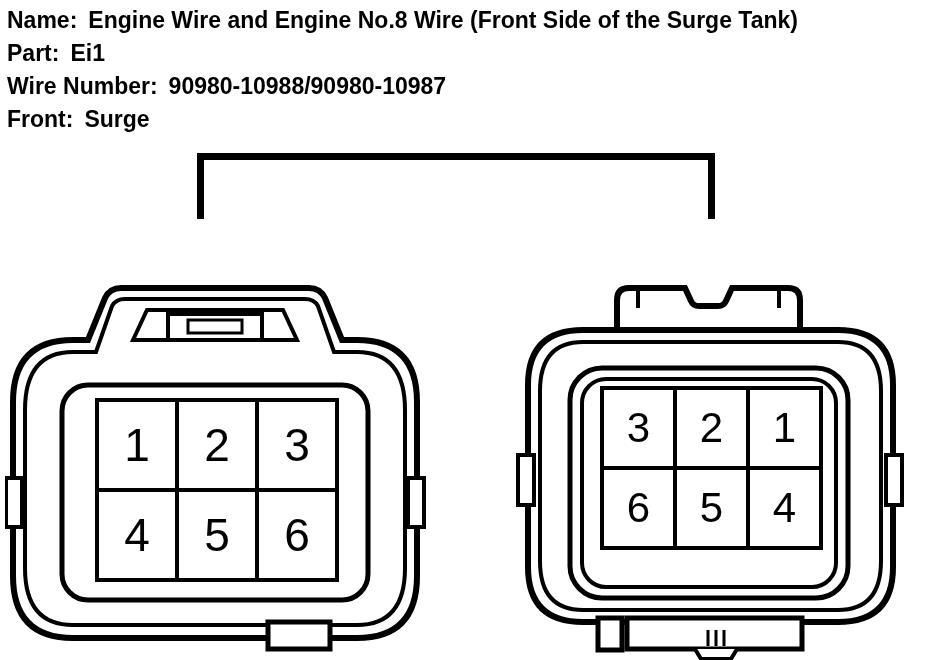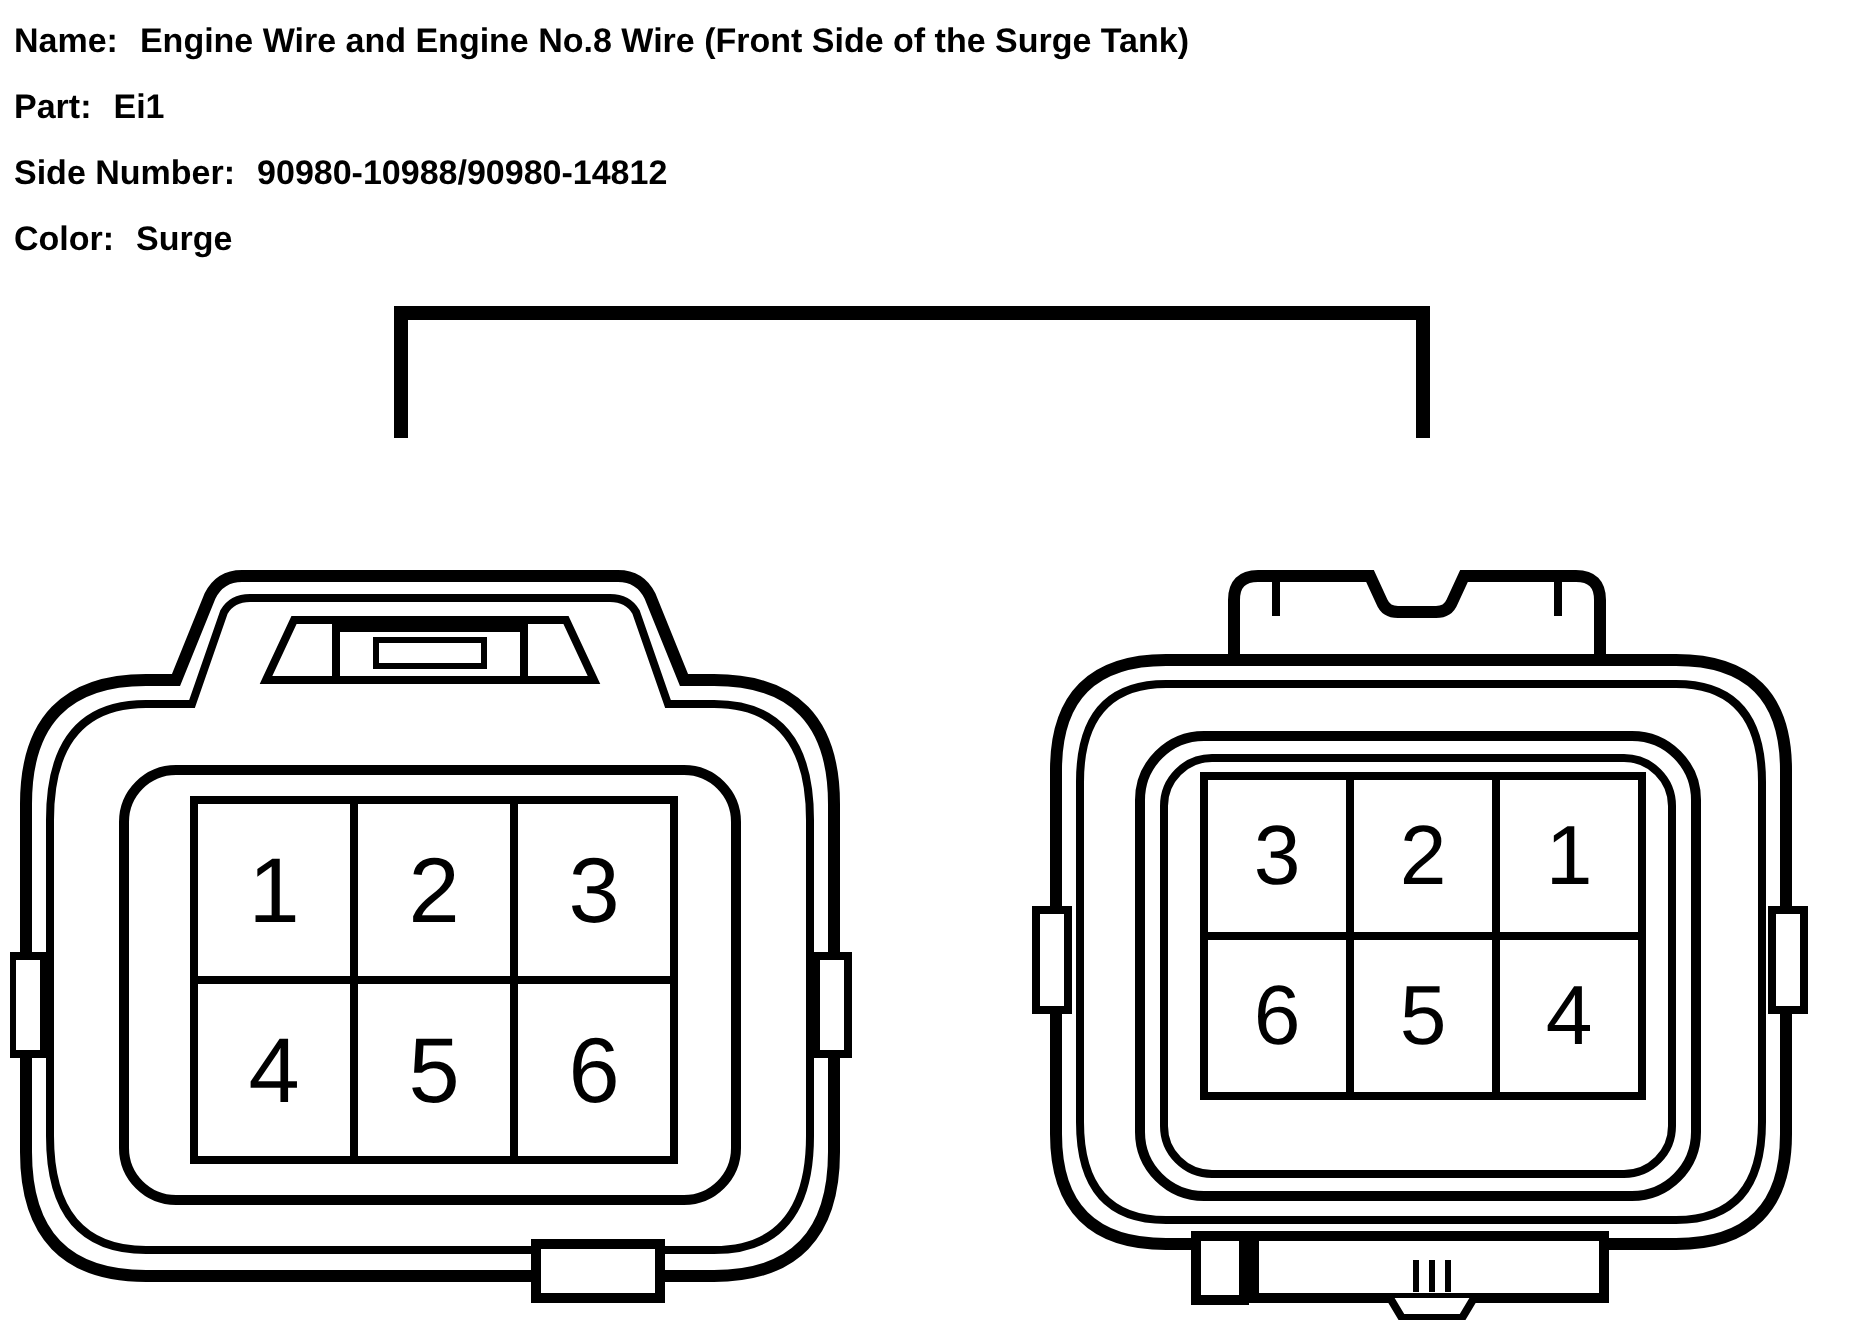--- a/index.html
+++ b/index.html
@@ -13,21 +13,21 @@
     color: #000;
   }
   
   .header {
     position: absolute;
     left: 7px;
     top: 4px;
   }
   .header-line {
     font-weight: bold;
-    font-size: 17px;
+    font-size: 23px;
     line-height: 33px;
     white-space: nowrap;
   }
   .header-value { margin-left: 11px; }
 
   
   .bracket {
     position: absolute;
     left: 197px;
     top: 153px;
@@ -79,24 +79,24 @@
 <div class="canvas">
 
   <div class="header">
     <div class="header-line">
       <span>Name:</span><span class="header-value">Engine Wire and Engine No.8 Wire (Front Side of the Surge Tank)</span>
     </div>
     <div class="header-line">
       <span>Part:</span><span class="header-value">Ei1</span>
     </div>
     <div class="header-line">
-      <span>Side Number:</span><span class="header-value">90980-10988/90980-14812</span>
+      <span>Wire Number:</span><span class="header-value">90980-10988/90980-10987</span>
     </div>
     <div class="header-line">
-      <span>Color:</span><span class="header-value">Surge</span>
+      <span>Front:</span><span class="header-value">Surge</span>
     </div>
   </div>
 
   <div class="bracket"></div>
 
   <svg id="left-svg" class="connector-svg" width="425" height="385" viewBox="0 0 425 385" xmlns="http://www.w3.org/2000/svg">
     <path fill="#fff" stroke="#000" stroke-width="6" d="M 8,130 Q 8,68 68,68 L 83,68 L 100,26 Q 105,16 116,16 L 304,16 Q 315,16 320,26 L 337,68 L 352,68 Q 412,68 412,130 L 412,304 Q 412,366 352,366 L 68,366 Q 8,366 8,304 Z"></path>
     <path fill="none" stroke="#000" stroke-width="4" d="M 20,138 Q 20,80 68,80 L 91,80 L 107,34 Q 111,27 120,27 L 300,27 Q 309,27 313,34 L 329,80 L 352,80 Q 400,80 400,138 L 400,296 Q 400,353 352,353 L 68,353 Q 20,353 20,296 Z"></path>
     <path fill="#fff" stroke="#000" stroke-width="4" d="M 128,68 L 142,38 L 278,38 L 292,68 Z"></path>
     <rect x="163" y="42" width="94" height="26" fill="#fff" stroke="#000" stroke-width="4"></rect>

